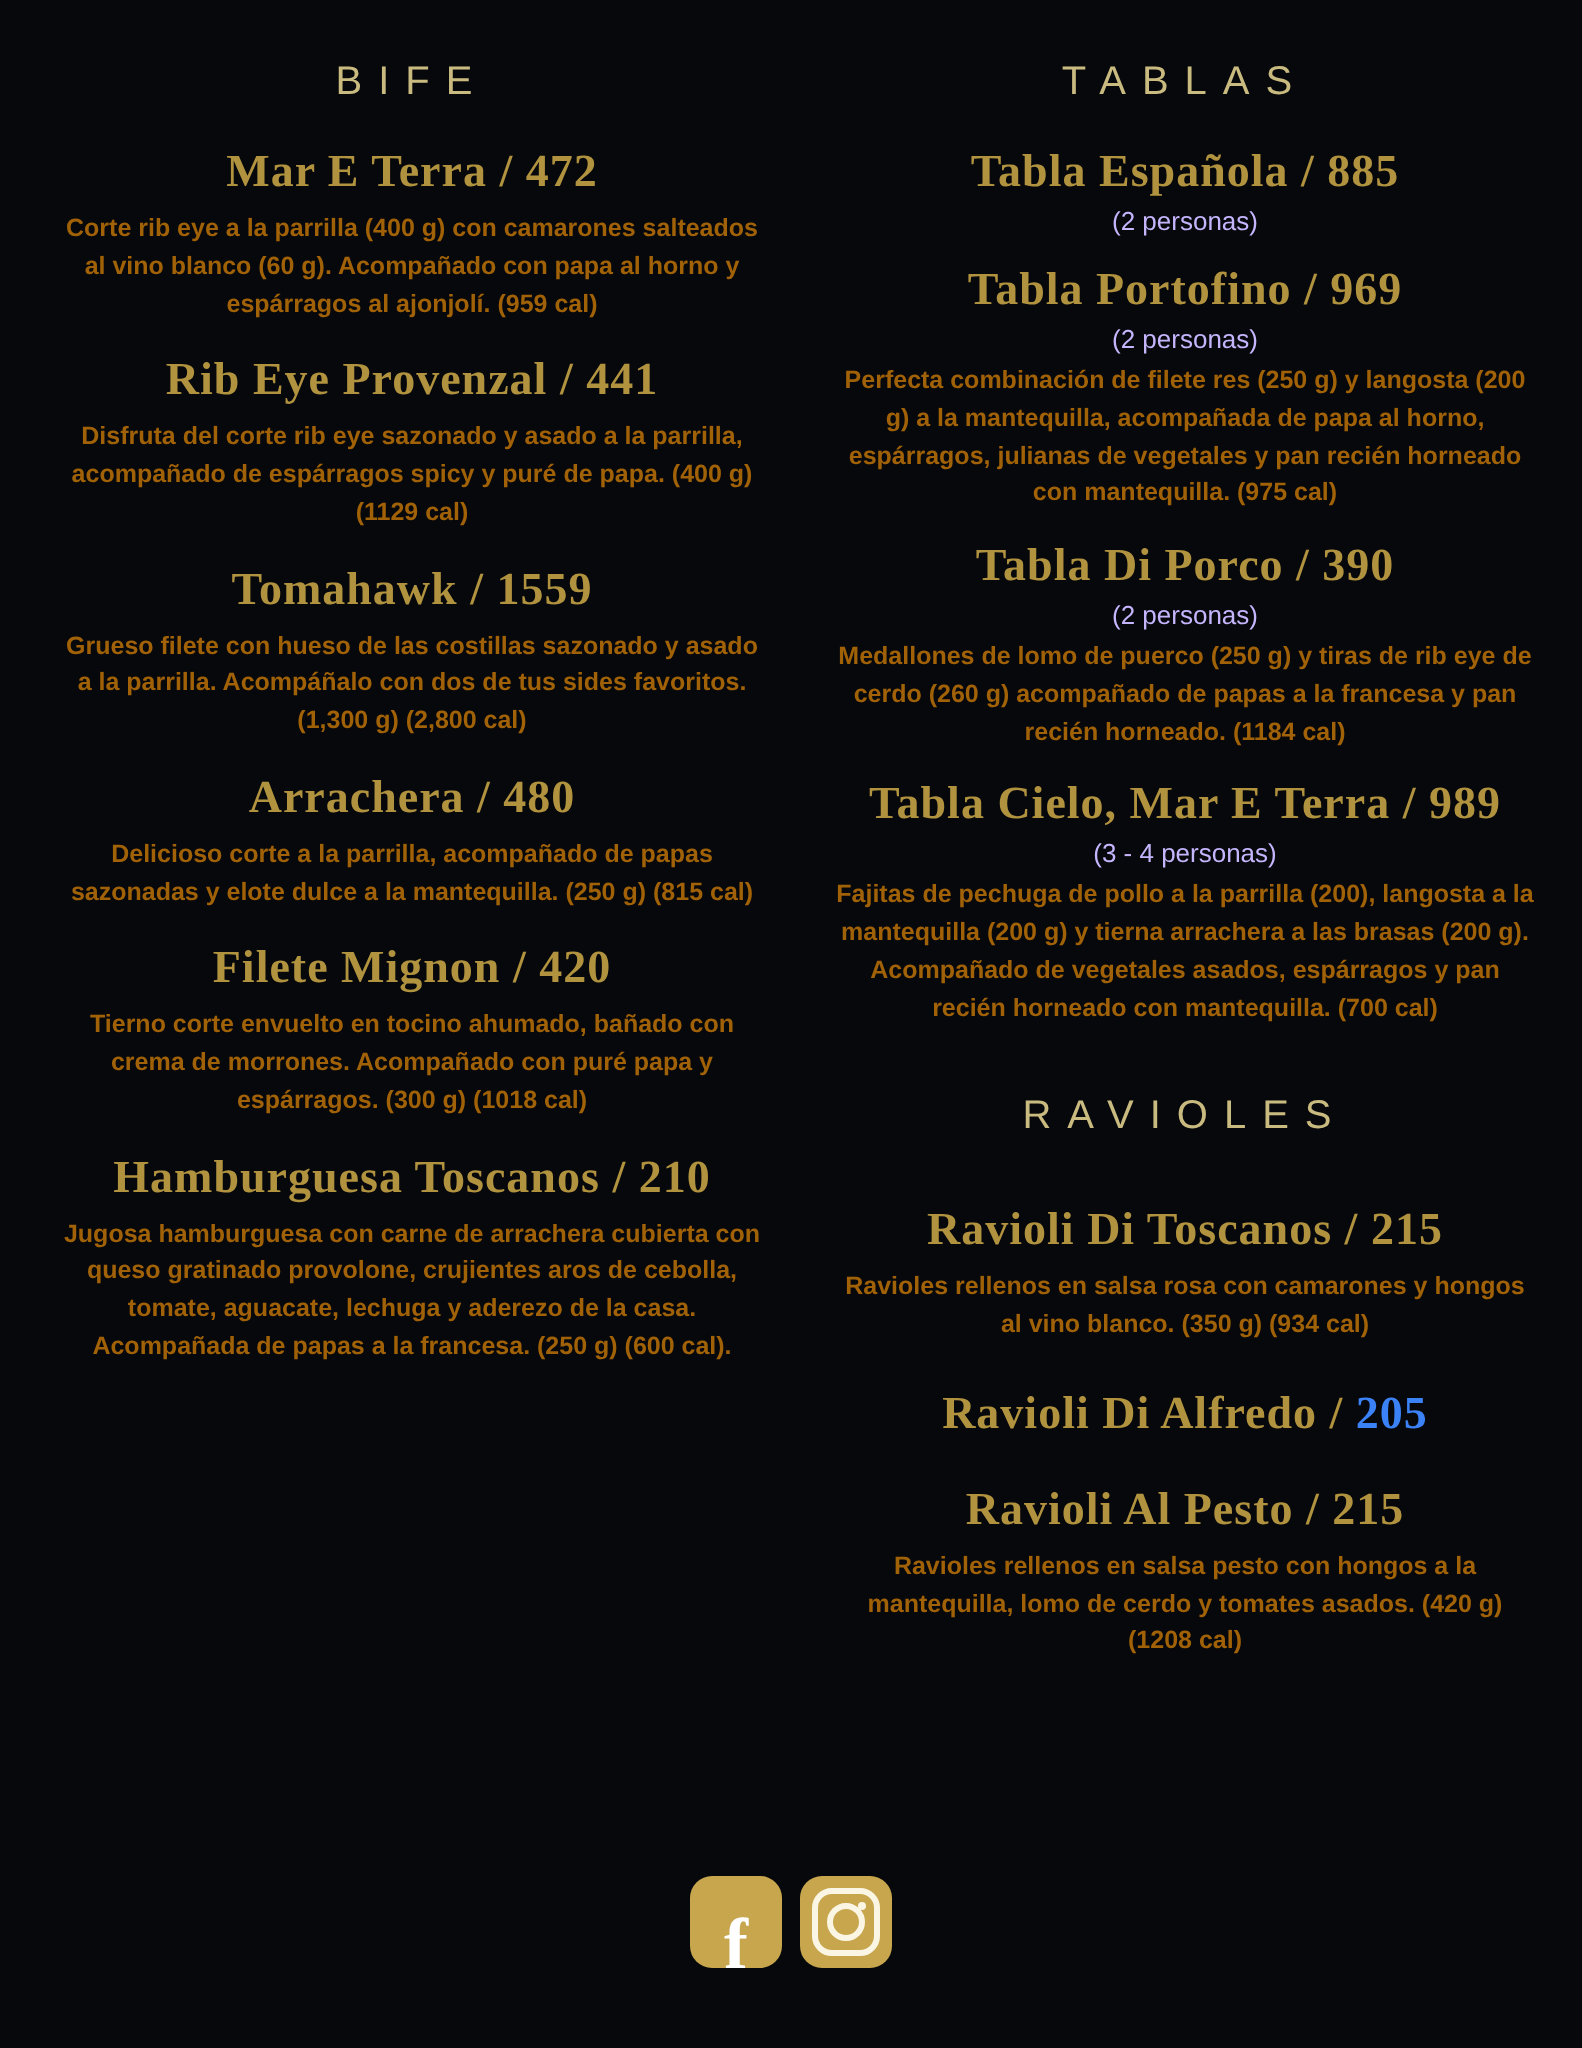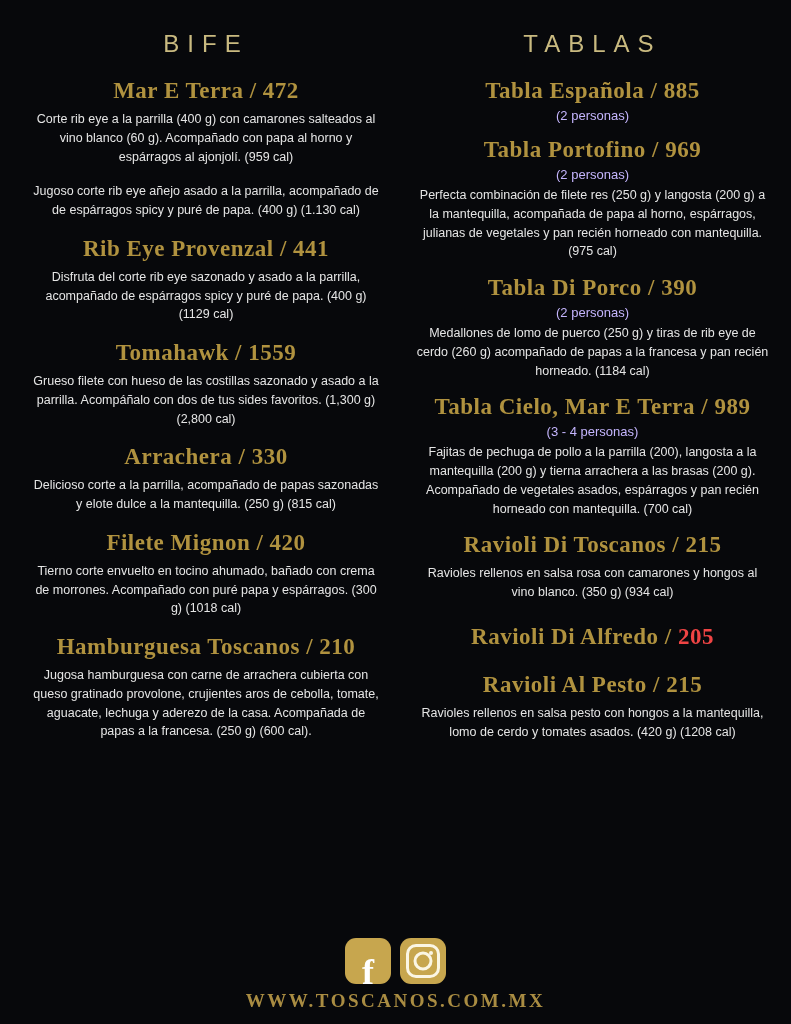--- a/index.html
+++ b/index.html
@@ -16,53 +16,53 @@
     overflow: hidden;
   }
   .columns { display: flex; }
   .col { box-sizing: border-box; text-align: center; }
   .col-left  { width: 406px; padding: 30px 10px 0 16px; }
   .col-right { width: 385px; padding: 30px 18px 0 6px; }
 
   .section-heading {
     font-family: "Liberation Sans", sans-serif;
     font-weight: 400;
-    font-size: 24px;
+    font-size: 20px;
     letter-spacing: 8px;
     color: #c9ba80;
     margin: 0 0 20px 0;
   }
   .heading-ravioles { margin-top: 34px; margin-bottom: 32px; }
 
   .item { margin-bottom: 16px; }
   .item-tabla { margin-bottom: 14px; }
   .item-ravioli { margin-bottom: 22px; }
 
   .item-title {
     font-family: "Liberation Serif", serif;
     font-weight: 700;
     font-size: 23px;
     color: #b0923f;
     margin: 4px 0 6px 0;
     letter-spacing: 0.5px;
   }
-  .price-bright { color: #ef4444; }
+  .price-bright { color: #3b82f6; }
 
   .item-serving {
     font-size: 13px;
     color: #c4b5fd;
     font-weight: 400;
     margin: -2px 0 4px 0;
   }
 
   .item-desc {
     font-size: 12.5px;
     line-height: 1.5;
-    font-weight: 400;
-    color: #e5e5e5;
+    font-weight: 700;
+    color: #a16207;
     max-width: 352px;
     margin: 0 auto;
   }
   .desc-boxed {
     background: rgba(255,255,255,0.04);
     border-radius: 2px;
     padding: 7px 6px;
     max-width: 340px;
   }
 
@@ -126,35 +126,34 @@
 
     <div class="col col-left">
       <h2 class="section-heading">BIFE</h2>
 
       <div class="item">
         <h3 class="item-title"><span>Mar E Terra</span><span> / </span><span>472</span></h3>
         <p class="item-desc">Corte rib eye a la parrilla (400 g) con camarones salteados al vino blanco (60 g). Acompañado con papa al horno y espárragos al ajonjolí. (959 cal)</p>
       </div>
 
       <div class="item">
-        <p class="item-desc">Jugoso corte rib eye añejo asado a la parrilla, acompañado de de espárragos spicy y puré de papa. (400 g) (1.130 cal)</p>
       </div>
 
       <div class="item">
         <h3 class="item-title"><span>Rib Eye Provenzal</span><span> / </span><span>441</span></h3>
         <p class="item-desc">Disfruta del corte rib eye sazonado y asado a la parrilla, acompañado de espárragos spicy y puré de papa. (400 g) (1129 cal)</p>
       </div>
 
       <div class="item">
         <h3 class="item-title"><span>Tomahawk</span><span> / </span><span>1559</span></h3>
         <p class="item-desc">Grueso filete con hueso de las costillas sazonado y asado a la parrilla. Acompáñalo con dos de tus sides favoritos. (1,300 g) (2,800 cal)</p>
       </div>
 
       <div class="item">
-        <h3 class="item-title"><span>Arrachera</span><span> / </span><span>330</span></h3>
+        <h3 class="item-title"><span>Arrachera</span><span> / </span><span>480</span></h3>
         <p class="item-desc">Delicioso corte a la parrilla, acompañado de papas sazonadas y elote dulce a la mantequilla. (250 g) (815 cal)</p>
       </div>
 
       <div class="item">
         <h3 class="item-title"><span>Filete Mignon</span><span> / </span><span>420</span></h3>
         <p class="item-desc">Tierno corte envuelto en tocino ahumado, bañado con crema de morrones. Acompañado con puré papa y espárragos. (300 g) (1018 cal)</p>
       </div>
 
       <div class="item">
         <h3 class="item-title"><span>Hamburguesa Toscanos</span><span> / </span><span>210</span></h3>
@@ -181,20 +180,21 @@
         <p class="item-serving">(2 personas)</p>
         <p class="item-desc">Medallones de lomo de puerco (250 g) y tiras de rib eye de cerdo (260 g) acompañado de papas a la francesa y pan recién horneado. (1184 cal)</p>
       </div>
 
       <div class="item item-tabla">
         <h3 class="item-title"><span>Tabla Cielo, Mar E Terra</span><span> / </span><span>989</span></h3>
         <p class="item-serving">(3 - 4 personas)</p>
         <p class="item-desc">Fajitas de pechuga de pollo a la parrilla (200), langosta a la mantequilla (200 g) y tierna arrachera a las brasas (200 g). Acompañado de vegetales asados, espárragos y pan recién horneado con mantequilla. (700 cal)</p>
       </div>
 
+      <h2 class="section-heading heading-ravioles">RAVIOLES</h2>
 
       <div class="item item-ravioli">
         <h3 class="item-title"><span>Ravioli Di Toscanos</span><span> / </span><span>215</span></h3>
         <p class="item-desc">Ravioles rellenos en salsa rosa con camarones y hongos al vino blanco. (350 g) (934 cal)</p>
       </div>
 
       <div class="item item-ravioli">
         <h3 class="item-title"><span>Ravioli Di Alfredo</span><span> / </span><span class="price-bright">205</span></h3>
       </div>
 
@@ -210,15 +210,14 @@
       <div class="social-icon fb-mask">
         <div class="fb-glyph">f</div>
       </div>
       <div class="social-icon">
         <div class="ig-frame">
           <div class="ig-lens"></div>
           <div class="ig-dot"></div>
         </div>
       </div>
     </div>
-    <p class="website">WWW.TOSCANOS.COM.MX</p>
   </div>
 </div>
 
 </body></html>

